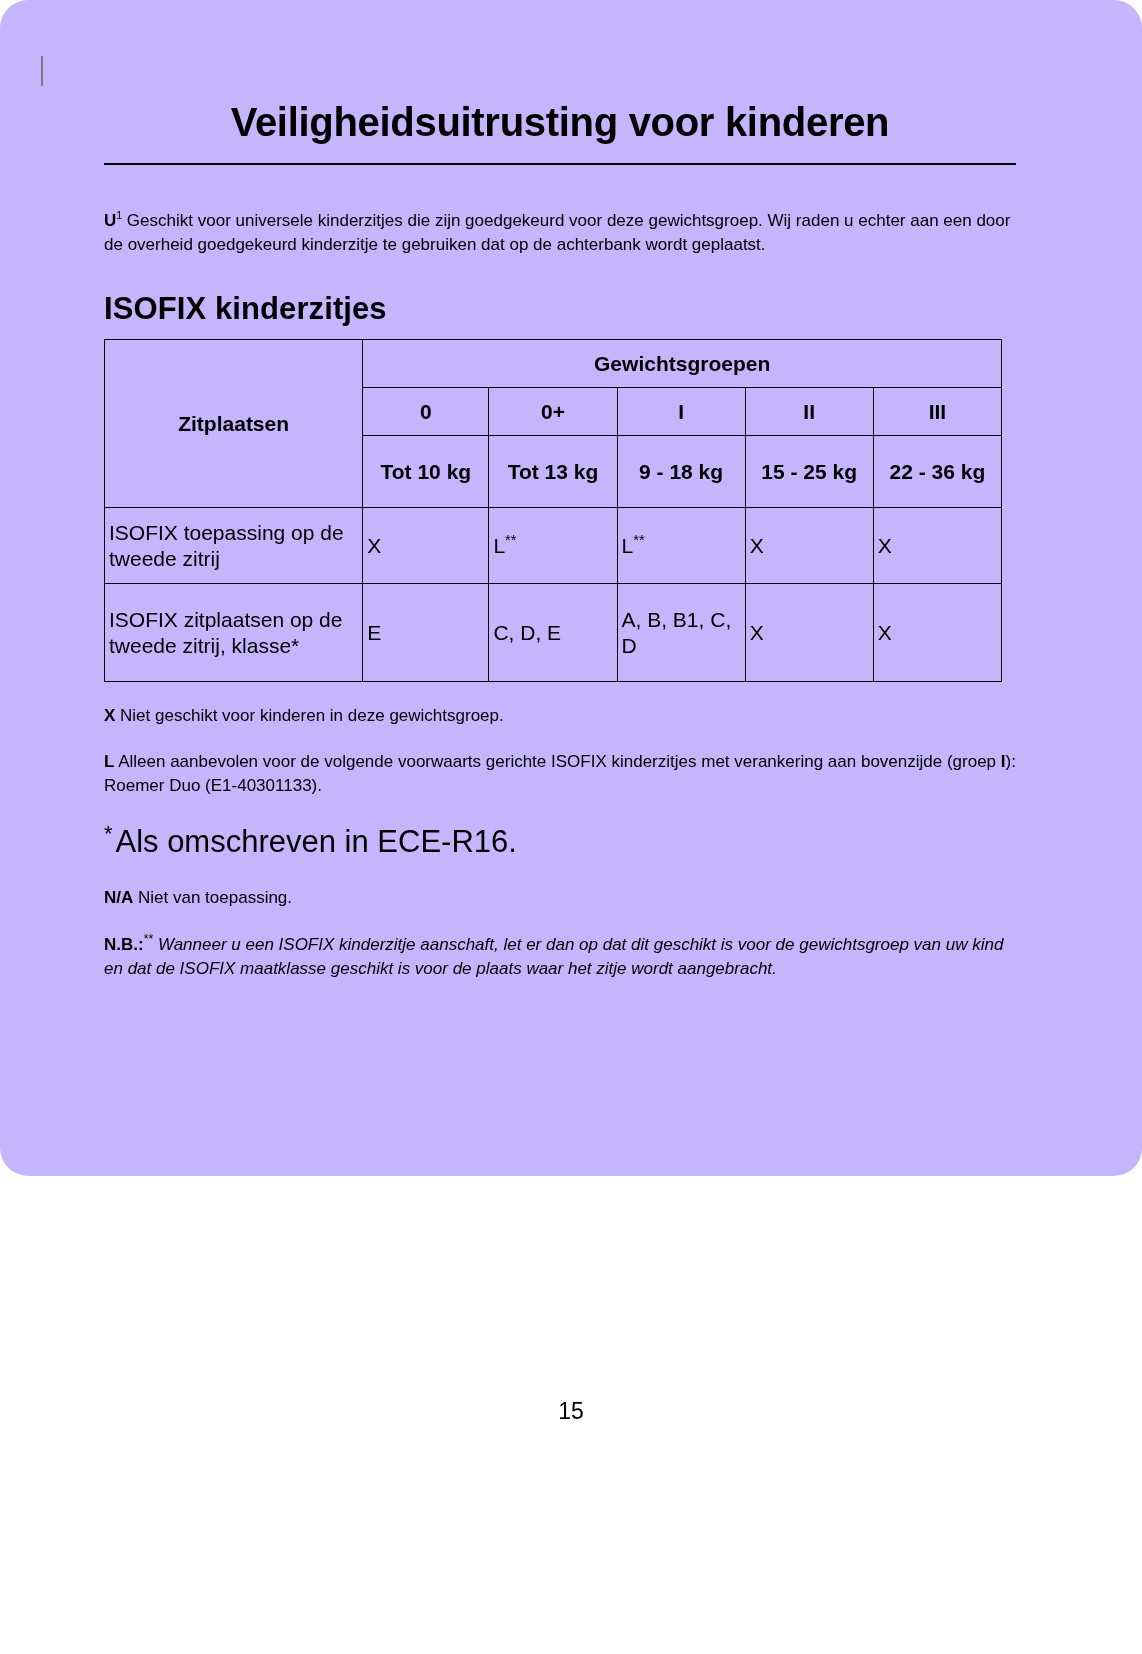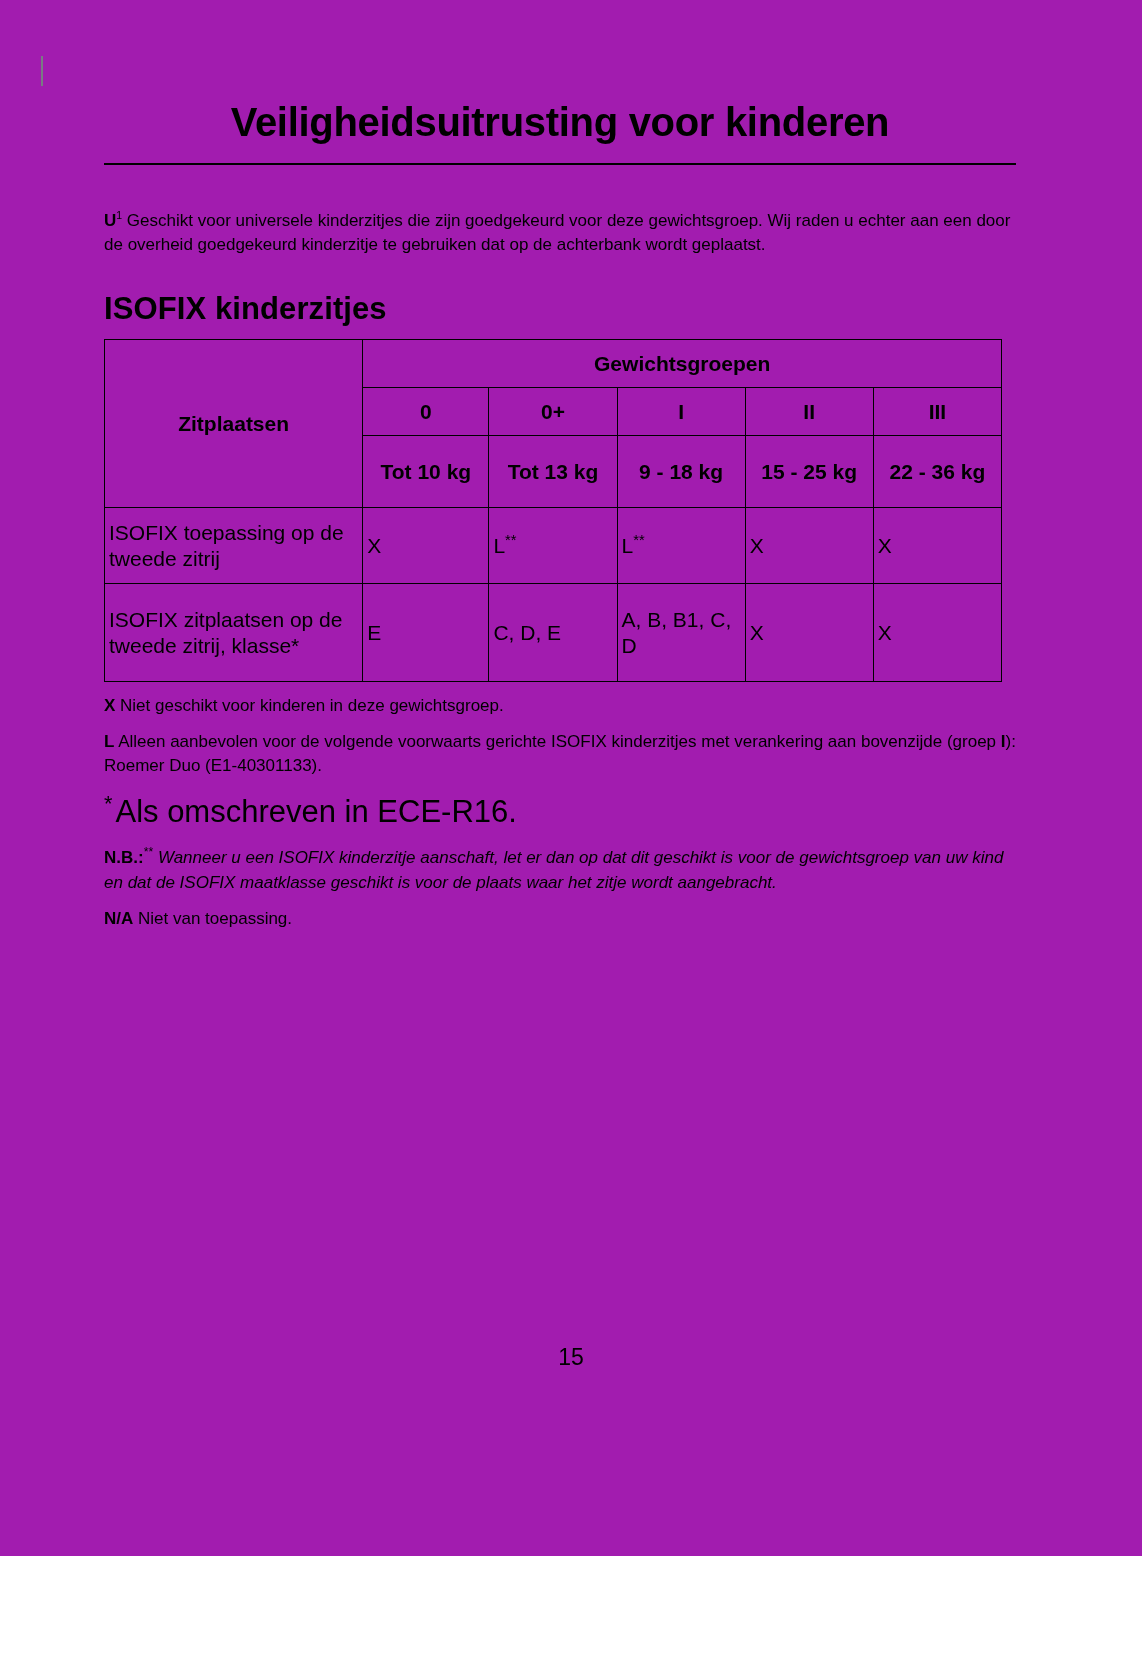--- a/index.html
+++ b/index.html
@@ -14,22 +14,23 @@
     position: relative;
     font-family: "Liberation Sans", sans-serif;
     color: #000000;
     overflow: hidden;
   }
 
   .page {
     position: absolute;
     left: 0; top: 0;
     width: 1142px;
-    height: 1556px;
-    background: #a21caf;
+    height: 1176px;
+    background: #c4b5fd;
+    border-radius: 28px;
   }
 
   
   .margin-tick {
     position: absolute;
     left: 41px;
     top: 56px;
     width: 2px;
     height: 30px;
     background: #7a7a84;
@@ -60,21 +61,21 @@
   }
 
   
   .para {
     font-size: 17px;
     line-height: 1.42;
     margin: 0;
     text-align: left;
   }
   .para-top { margin-top: 44px; }
-  .para-gap { margin-top: 12px; }
+  .para-gap { margin-top: 22px; }
 
   .lead {
     font-weight: bold;
   }
   sup.sup {
     font-size: 0.62em;
     vertical-align: super;
     line-height: 0;
   }
   sup.sup-star {
@@ -152,21 +153,21 @@
     line-height: 0;
   }
   .seat-label {
     padding: 4px 6px;
   }
 
   
   .page-number {
     position: absolute;
     left: 0;
-    top: 1344px;
+    top: 1398px;
     width: 1142px;
     text-align: center;
     font-size: 23px;
   }
 </style>
 </head>
 <body>
 
 <div class="page">
 
@@ -230,21 +231,21 @@
       </tbody>
     </table>
 
     <p class="para para-gap"><span class="lead">X</span><span> Niet geschikt voor kinderen in deze gewichtsgroep.</span></p>
 
 
     <p class="para para-gap"><span class="lead">L</span><span> Alleen aanbevolen voor de volgende voorwaarts gerichte ISOFIX kinderzitjes met verankering aan bovenzijde (groep </span><span class="lead">I</span><span>): Roemer Duo (E1-40301133).</span></p>
 
     <p class="para para-gap footnote-star"><span class="star">*</span><span>Als omschreven in ECE-R16.</span></p>
 
+    <p class="para para-gap"><span class="lead">N/A</span><span> Niet van toepassing.</span></p>
+
     <p class="para para-gap"><span class="lead">N.B.:</span><sup class="sup-star">**</sup><span class="para-italic"> Wanneer u een ISOFIX kinderzitje aanschaft, let er dan op dat dit geschikt is voor de gewichtsgroep van uw kind en dat de ISOFIX maatklasse geschikt is voor de plaats waar het zitje wordt aangebracht.</span></p>
 
-    <p class="para para-gap"><span class="lead">N/A</span><span> Niet van toepassing.</span></p>
-
   </div>
 
   <div class="page-number">15</div>
 
 </div>
 
 </body></html>

